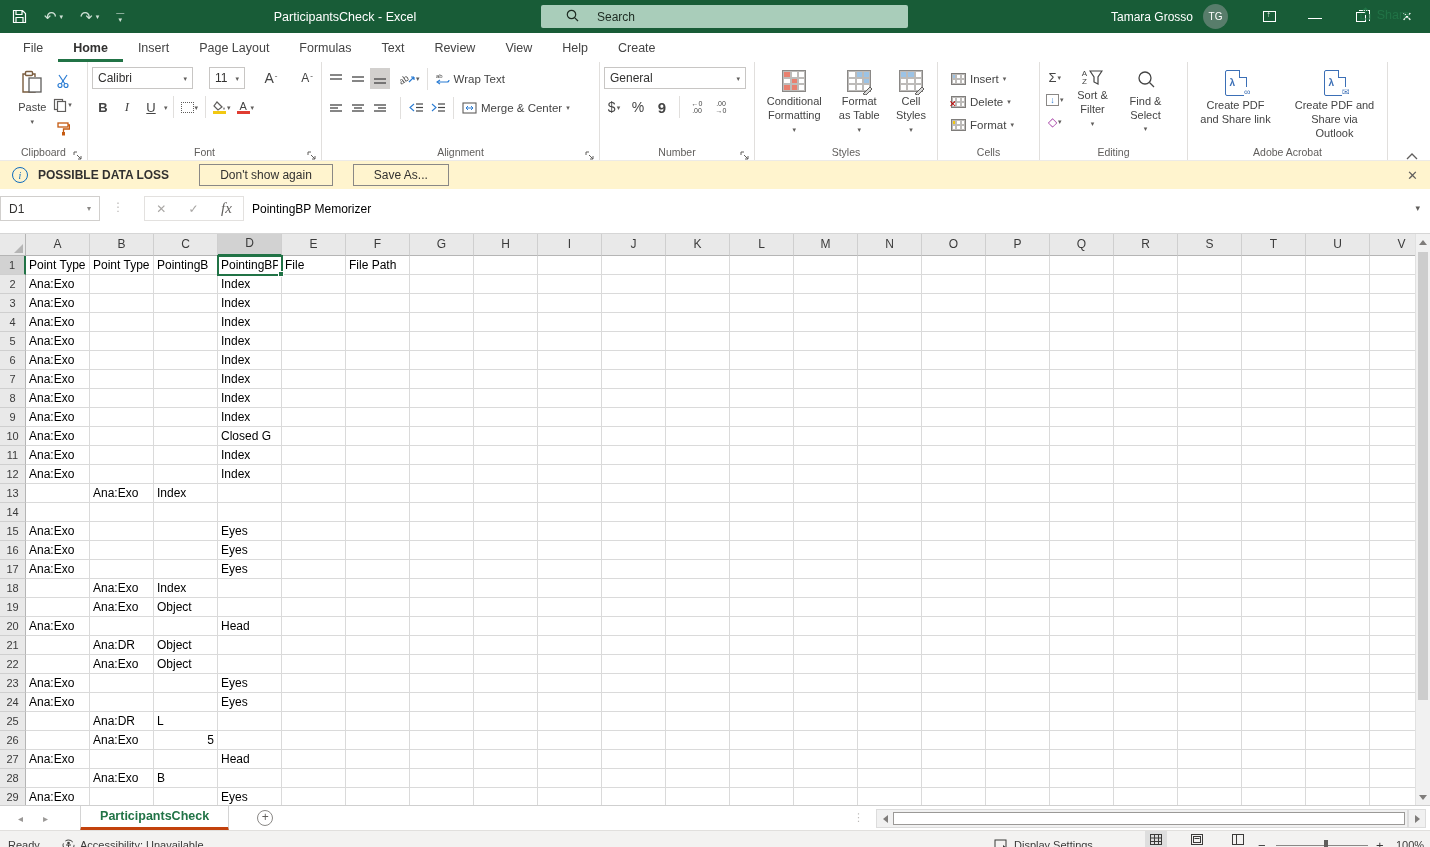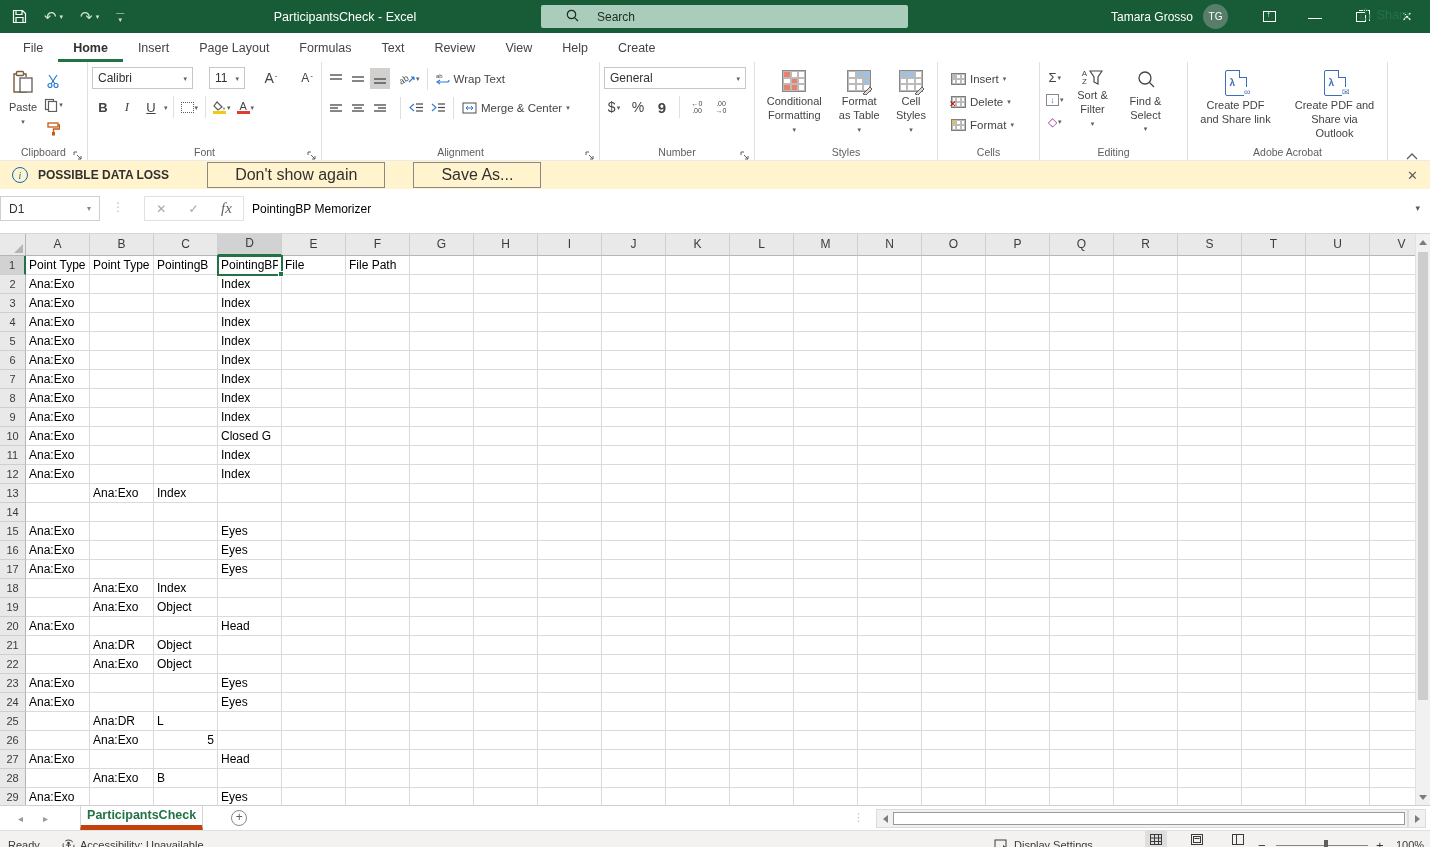--- a/index.html
+++ b/index.html
@@ -52,21 +52,21 @@
   .pdfbadge { position:absolute; right:-5px; bottom:-3px; background:#fff; color:#3b6fb6; font-size:9px; }
   .underline-red { border-bottom:3px solid #e03c31; padding-bottom:0; }
   .underline-yellow { border-bottom:3px solid #f2c811; padding-bottom:0; }
   .fontbtn { font-size:13px; width:22px; height:21px; display:flex; align-items:center; justify-content:center; color:#444; }
 
   
   .warnbar { position:absolute; top:161px; left:0; right:0; height:28px; background:#fff4ce; display:flex; align-items:center; font-size:12px; color:#323130; }
   .warn-ico { width:16px; height:16px; border-radius:50%; border:1.5px solid #0f6cbd; color:#0f6cbd; font-size:10px; font-style:italic; font-family:"Liberation Serif",serif; display:flex; align-items:center; justify-content:center; margin:0 10px 0 12px; flex:none; }
   .warn-title { font-weight:700; margin-right:10px; white-space:nowrap; }
   .warn-msg { white-space:nowrap; overflow:hidden; }
-  .warn-btn { flex:none; border:1px solid #8a8886; background:transparent; font-size:16px; padding:3px 27px; margin-left:28px; color:#323130; font-family:"Liberation Sans",sans-serif; white-space:nowrap; }
+  .warn-btn { flex:none; border:1px solid #8a8886; background:transparent; font-size:12px; padding:3px 20px; margin-left:20px; color:#323130; font-family:"Liberation Sans",sans-serif; white-space:nowrap; }
   .warn-close { margin-left:auto; margin-right:12px; padding-left:12px; font-size:13px; color:#605e5c; }
 
   
   .fxrow { position:absolute; top:189px; left:0; right:0; height:45px; background:#fff; border-bottom:1px solid #d6d6d6; }
   .namebox { position:absolute; left:0; top:7px; width:100px; height:25px; border:1px solid #d1cfcd; display:flex; align-items:center; justify-content:space-between; padding:0 8px; font-size:12px; }
   .namebox .caret { font-size:8px; color:#8a8886; }
   .fx-dots { position:absolute; left:112px; top:11px; color:#bdbbb9; font-size:12px; letter-spacing:0; }
   .fxbtns { position:absolute; left:144px; top:7px; width:100px; height:25px; border:1px solid #e3e1df; display:flex; align-items:center; justify-content:space-around; color:#a8a6a4; }
   .fxbtns .fx { font-style:italic; font-family:"Liberation Serif",serif; color:#605e5c; font-size:15px; }
   .fx-content { position:absolute; left:252px; top:7px; right:40px; height:25px; display:flex; align-items:center; font-size:12px; color:#000; }
@@ -91,21 +91,21 @@
   
   .vscroll { position:absolute; top:234px; right:0; width:15px; height:571px; background:#f1f1f1; border-left:1px solid #e1e1e1; }
   .varrow { position:absolute; left:0; width:14px; height:16px; display:flex; align-items:center; justify-content:center; }
   .tri-up { width:0; height:0; border-left:4px solid transparent; border-right:4px solid transparent; border-bottom:5px solid #7f7d7b; }
   .tri-down { width:0; height:0; border-left:4px solid transparent; border-right:4px solid transparent; border-top:5px solid #7f7d7b; }
   .vthumb { position:absolute; left:2px; top:18px; width:10px; height:448px; background:#cdcdcd; }
 
   
   .sheetbar { position:absolute; top:805px; left:0; right:0; height:25px; background:#fff; border-top:1px solid #cfcfcf; display:flex; align-items:center; }
   .nav-arrows { display:flex; gap:20px; padding-left:18px; color:#9b9997; font-size:10px; }
-  .sheet-tab { margin-left:32px; height:25px; padding:0 6px; display:flex; align-items:center; font-size:12.5px; font-weight:700; color:#217346; background:#fff; border-left:1px solid #d4d4d4; border-right:1px solid #d4d4d4; border-bottom:6px solid #c2410c; }
+  .sheet-tab { margin-left:32px; height:25px; padding:0 19px; display:flex; align-items:center; font-size:12.5px; font-weight:700; color:#217346; background:#fff; border-left:1px solid #d4d4d4; border-right:1px solid #d4d4d4; border-bottom:4px solid #c2410c; }
   .add-sheet { margin-left:28px; width:16px; height:16px; border-radius:50%; border:1px solid #8a8886; color:#605e5c; font-size:12px; line-height:13px; text-align:center; }
   .sheet-dots { position:absolute; left:853px; top:5px; color:#bdbbb9; font-size:11px; }
   .hscroll { position:absolute; left:876px; top:3px; width:532px; height:19px; background:#f1f1f1; border:1px solid #dcdcdc; display:flex; align-items:center; }
   .hs-arrow { width:16px; display:flex; align-items:center; justify-content:center; flex:none; }
   .tri-left { width:0; height:0; border-top:4px solid transparent; border-bottom:4px solid transparent; border-right:5px solid #7f7d7b; }
   .tri-right { width:0; height:0; border-top:4px solid transparent; border-bottom:4px solid transparent; border-left:5px solid #7f7d7b; }
   .hthumb { height:13px; flex:1; background:#fff; border:1px solid #9b9997; margin-right:2px; }
   .hs-right-btn { position:absolute; right:4px; top:3px; width:18px; height:19px; background:#f1f1f1; border:1px solid #dcdcdc; display:flex; align-items:center; justify-content:center; }
 
   
@@ -185,21 +185,21 @@
         <path d="M2 7 v5 h9 v-5" fill="none" stroke="#217346" stroke-width="1.2"></path>
         <path d="M6.5 8 V1.5 M4 3.5 L6.5 1 L9 3.5" fill="none" stroke="#217346" stroke-width="1.2"></path>
       </svg>
   </span>
   <span>Share</span>
 </div>
 
 <div class="ribbon">
 
   <div class="rgroup" style="width:88px;">
-    <div style="display:flex;">
+    <div style="display:flex;justify-content:center;">
       <div class="bigbtn">
         <span>
           <svg width="22" height="24" viewBox="0 0 22 24">
               <path d="M4 4 h-2 v18 h12 v-3" fill="none" stroke="#7a5c3e" stroke-width="1.4"></path>
               <path d="M12 4 h2 v3" fill="none" stroke="#7a5c3e" stroke-width="1.4"></path>
               <rect x="4.5" y="1.5" width="7" height="4" rx="1" fill="none" stroke="#7a5c3e" stroke-width="1.4"></rect>
               <rect x="8" y="8" width="12" height="14" fill="#fff" stroke="#5f5d5b" stroke-width="1.3"></rect>
             </svg>
         </span>
         <span>Paste</span>

